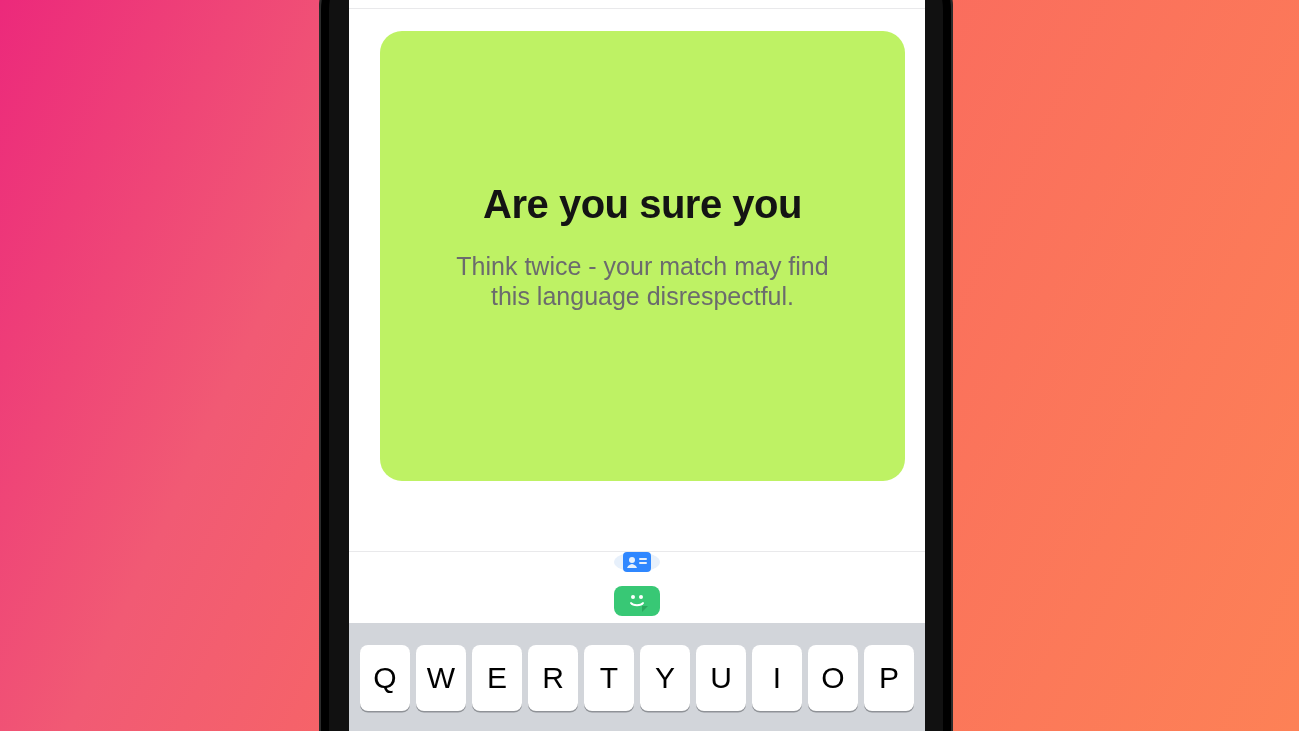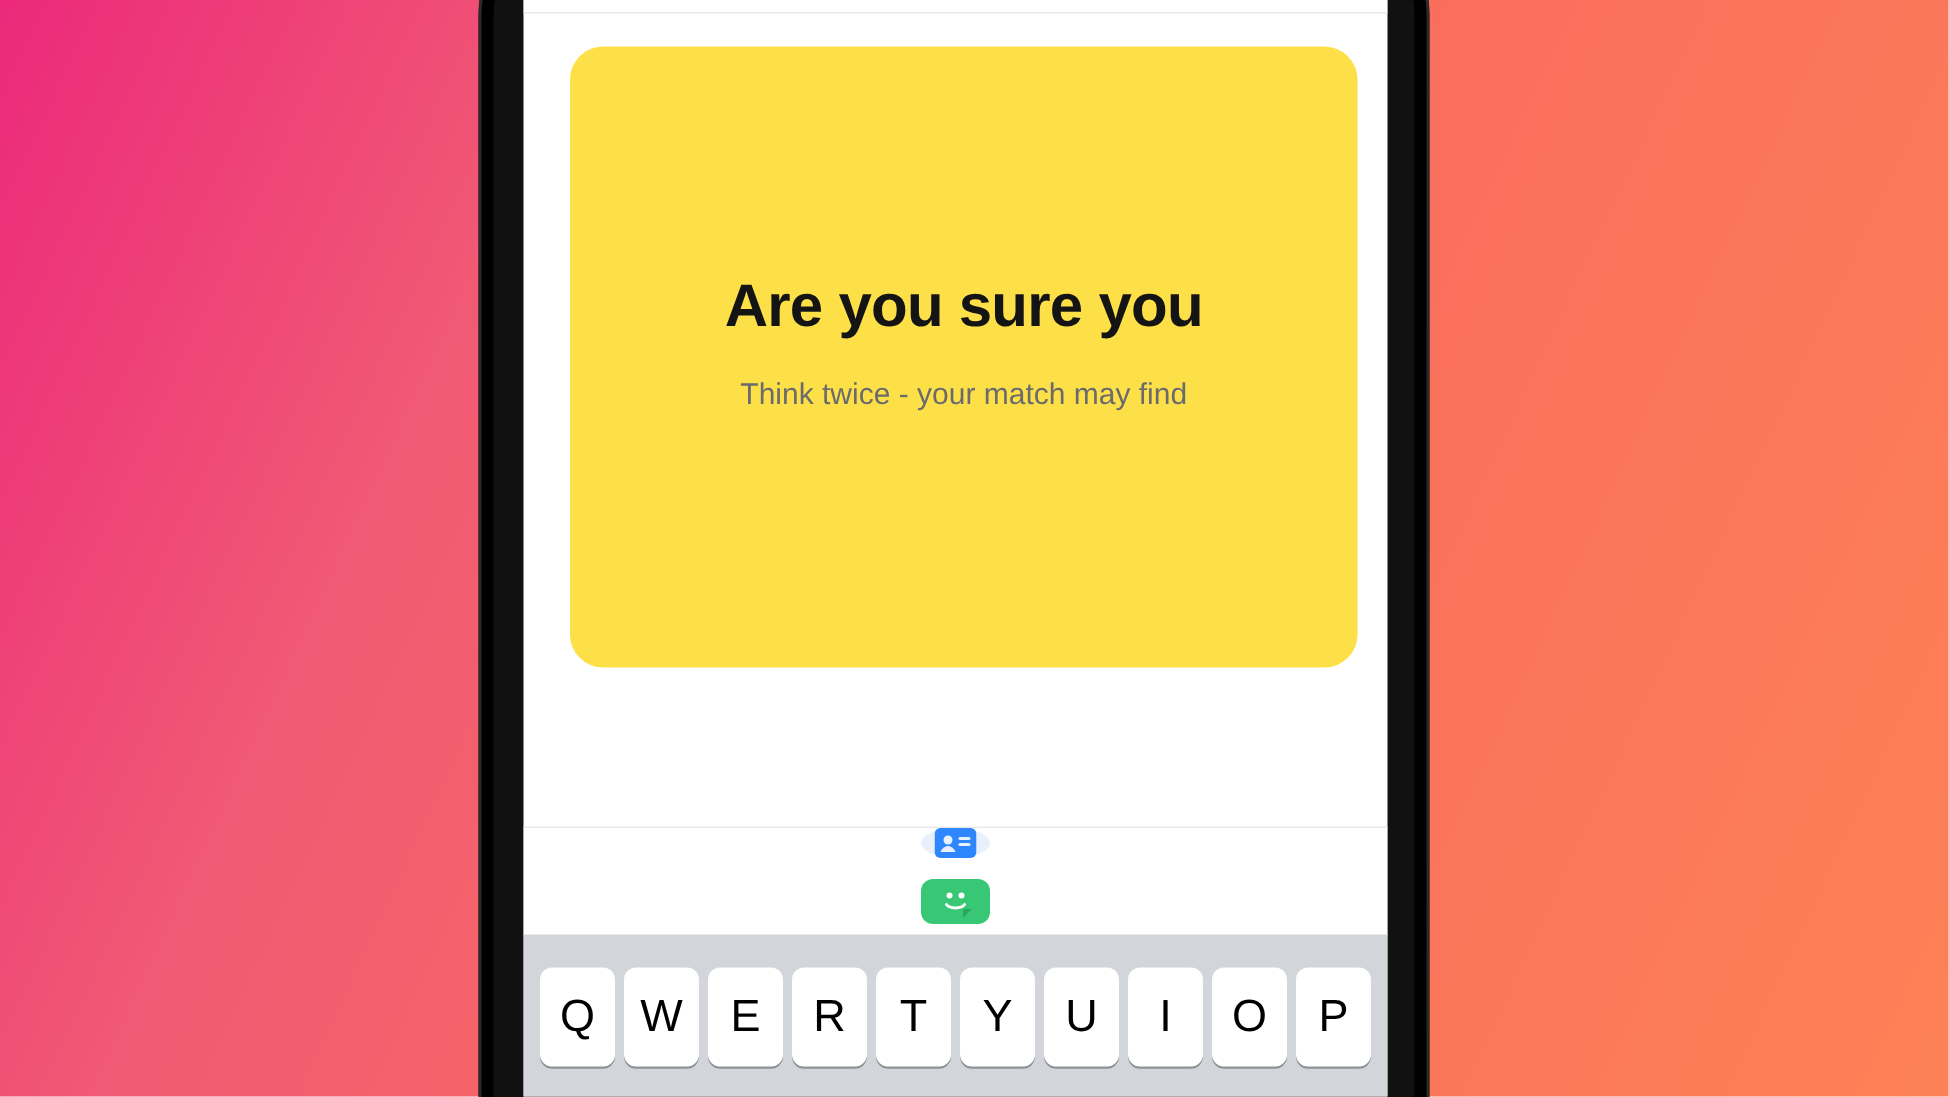--- a/index.html
+++ b/index.html
@@ -3,23 +3,23 @@
 <meta charset="utf-8">
 <style>
   html,body{margin:0;padding:0;width:1299px;height:731px;overflow:hidden;font-family:-apple-system,BlinkMacSystemFont,"Helvetica Neue",Arial,sans-serif;}
   .bg{position:absolute;inset:0;background:linear-gradient(115deg,#ec297b 0%,#f15a74 25%,#fa6c5e 55%,#fd8156 100%);}
   .phone-frame{position:absolute;left:319px;top:-60px;width:634px;height:860px;border-radius:70px;background:#000;box-shadow:0 0 0 2px #2b2b2b inset;}
   .phone-inner{position:absolute;left:10px;right:10px;top:10px;bottom:10px;border-radius:60px;background:#111;}
   .screen{position:absolute;left:349px;top:0;width:576px;height:731px;background:#fff;overflow:hidden;}
 
   .topstrip{height:8px;background:#fff;border-bottom:1px solid #e9e9eb;}
 
-  .card{margin:22px 20px 0 31px;background:#fde047;border-radius:22px;padding:150px 30px 170px 30px;text-align:center;}
+  .card{margin:22px 20px 0 31px;background:#bef264;border-radius:22px;padding:150px 30px 170px 30px;text-align:center;}
   .card h1{margin:0;font-size:40px;line-height:1.15;font-weight:800;color:#141414;letter-spacing:-0.5px;}
-  .card p{margin:24px 0 0 0;font-size:20px;line-height:1.2;color:#6b6b6d;font-weight:400;}
+  .card p{margin:24px 0 0 0;font-size:25px;line-height:1.2;color:#6b6b6d;font-weight:400;}
 
   .toolbar{position:absolute;left:0;right:0;top:551px;height:72px;background:#fff;border-top:1px solid #e9e9eb;display:flex;align-items:center;gap:14px;padding:0 14px;flex-direction:column;}
   .tool{width:46px;height:46px;border-radius:50%;background:#f0f0f2;display:flex;align-items:center;justify-content:center;}
   .tool svg{display:block;}
   .t-contact{background:#e7f0fb;}
   .t-sticker{background:#38c875;border-radius:8px;}
 
   .keyboard{position:absolute;left:0;right:0;top:623px;height:108px;background:#d2d5da;padding-top:22px;}
   .krow{display:flex;justify-content:center;gap:6px;}
   .key{width:50px;height:66px;background:#fff;border-radius:8px;box-shadow:0 1.5px 0 #8f9297;display:flex;align-items:center;justify-content:center;font-size:30px;font-weight:400;color:#000;}
@@ -36,20 +36,21 @@
 <div class="screen">
 
   <div class="topstrip"></div>
 
   <div class="card">
     <h1>
       <span>Are you sure you</span><br>
     </h1>
     <p>
       <span>Think twice - your match may find</span><br>
+      <span>this language disrespectful.</span>
     </p>
   </div>
 
   <div class="toolbar">
 
     <div class="tool t-contact" aria-label="contact-card">
       <span>
         <svg width="28" height="20" viewBox="0 0 28 20">
             <rect x="0" y="0" width="28" height="20" rx="4" fill="#2f87ff"></rect>
             <circle cx="9" cy="8" r="3" fill="#e7f0fb"></circle>

